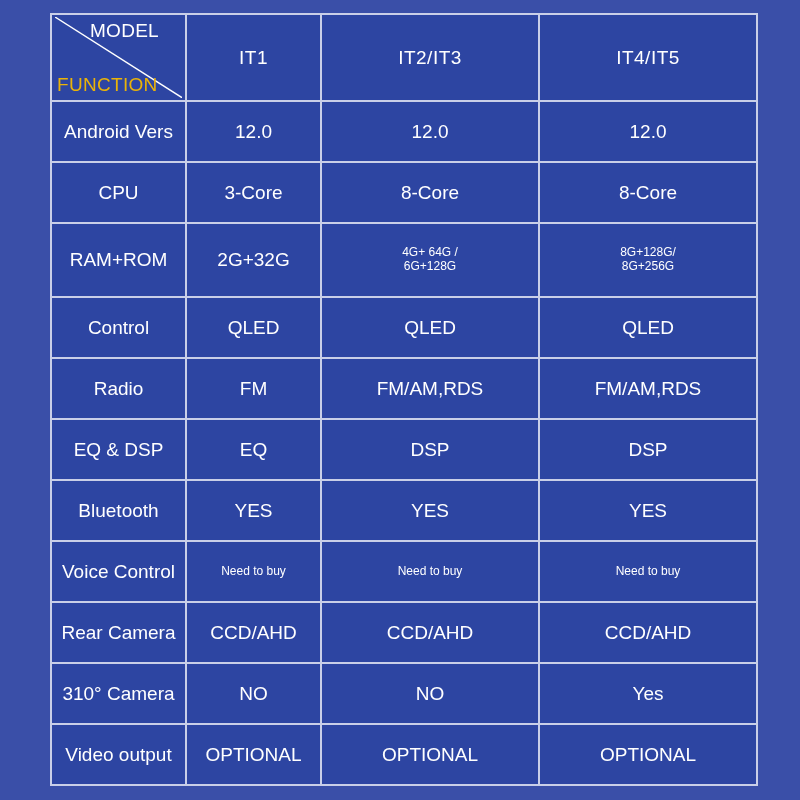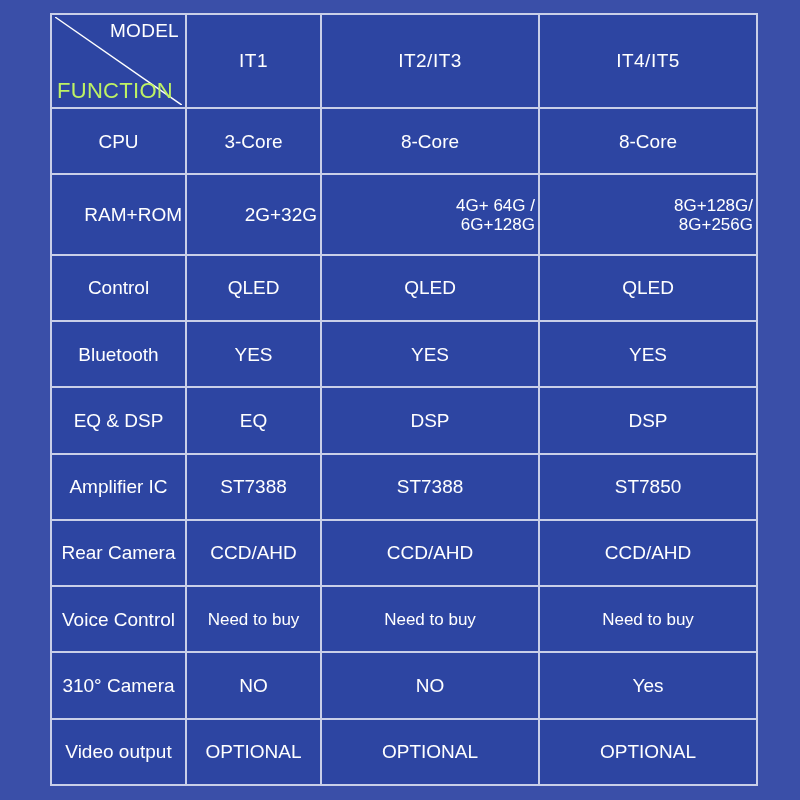--- a/index.html
+++ b/index.html
@@ -64,58 +64,58 @@
   .corner-diagonal {
     position: absolute;
     inset: 0;
     width: 100%;
     height: 100%;
     display: block;
   }
   .corner-model {
     position: absolute;
     top: 3px;
-    right: 3px;
+    right: 23px;
     font-size: 19px;
     color: #ffffff;
     letter-spacing: 0.3px;
   }
   .corner-function {
     position: absolute;
     bottom: 2px;
     left: 2px;
-    font-size: 22px;
-    color: #bef264;
+    font-size: 19px;
+    color: #eab308;
     letter-spacing: 0.3px;
   }
 
   td.model-head {
     font-size: 27px;
     letter-spacing: 0.5px;
   }
 
   td.row-label {
     font-size: 19px;
   }
 
   td.val {
     font-size: 19px;
   }
   td.val.small {
-    font-size: 17px;
+    font-size: 12px;
   }
 
   td.highlight {
     color: #d4242e;
   }
 
   
   tr.r-head   td { height: 62px; }
   tr.r-norm   td { height: 42px; }
-  tr.r-two    td { height: 52px; text-align: right; }
+  tr.r-two    td { height: 52px; }
 </style>
 </head>
 <body>
 
 <div id="spec-table-wrap">
   <table class="spec-table">
     <colgroup>
       <col class="c-func">
       <col class="c-it1">
       <col class="c-it23">
@@ -124,70 +124,76 @@
     <tbody id="table-body">
         <tr class="r-head">
           <td class="corner-cell"><div class="corner-inner"><svg class="corner-diagonal" viewBox="0 0 100 100" preserveAspectRatio="none">
                 <line x1="0" y1="0" x2="100" y2="100" stroke="#ffffff" stroke-width="1.4" vector-effect="non-scaling-stroke"></line>
               </svg><span class="corner-model">MODEL</span><span class="corner-function">FUNCTION</span></div></td>
           <td class="model-head">IT1</td>
           <td class="model-head">IT2/IT3</td>
           <td class="model-head">IT4/IT5</td>
         </tr>
         <tr class="r-norm">
+          <td class="row-label">Android Vers</td>
+          <td class="val">12.0</td>
+          <td class="val">12.0</td>
+          <td class="val">12.0</td>
+        </tr>
+        <tr class="r-norm">
           <td class="row-label">CPU</td>
           <td class="val">3-Core</td>
           <td class="val">8-Core</td>
           <td class="val">8-Core</td>
         </tr>
         <tr class="r-two">
           <td class="row-label">RAM+ROM</td>
           <td class="val">2G+32G</td>
           <td class="val small">4G+ 64G /
 6G+128G</td>
           <td class="val small">8G+128G/
 8G+256G</td>
         </tr>
         <tr class="r-norm">
           <td class="row-label">Control</td>
           <td class="val highlight">QLED</td>
           <td class="val highlight">QLED</td>
           <td class="val highlight">QLED</td>
         </tr>
         <tr class="r-norm">
+          <td class="row-label">Radio</td>
+          <td class="val">FM</td>
+          <td class="val">FM/AM,RDS</td>
+          <td class="val">FM/AM,RDS</td>
+        </tr>
+        <tr class="r-norm">
+          <td class="row-label">EQ &amp; DSP</td>
+          <td class="val">EQ</td>
+          <td class="val">DSP</td>
+          <td class="val">DSP</td>
+        </tr>
+        <tr class="r-norm">
           <td class="row-label">Bluetooth</td>
           <td class="val">YES</td>
           <td class="val">YES</td>
           <td class="val">YES</td>
         </tr>
         <tr class="r-norm">
-          <td class="row-label">EQ &amp; DSP</td>
-          <td class="val">EQ</td>
-          <td class="val">DSP</td>
-          <td class="val">DSP</td>
-        </tr>
-        <tr class="r-norm">
-          <td class="row-label">Amplifier IC</td>
-          <td class="val">ST7388</td>
-          <td class="val">ST7388</td>
-          <td class="val">ST7850</td>
+          <td class="row-label">Voice Control</td>
+          <td class="val small">Need to buy</td>
+          <td class="val small">Need to buy</td>
+          <td class="val small">Need to buy</td>
         </tr>
         <tr class="r-norm">
           <td class="row-label">Rear Camera</td>
           <td class="val">CCD/AHD</td>
           <td class="val">CCD/AHD</td>
           <td class="val">CCD/AHD</td>
         </tr>
         <tr class="r-norm">
-          <td class="row-label">Voice Control</td>
-          <td class="val small">Need to buy</td>
-          <td class="val small">Need to buy</td>
-          <td class="val small">Need to buy</td>
-        </tr>
-        <tr class="r-norm">
           <td class="row-label">310° Camera</td>
           <td class="val">NO</td>
           <td class="val">NO</td>
           <td class="val highlight">Yes</td>
         </tr>
         <tr class="r-norm">
           <td class="row-label">Video output</td>
           <td class="val">OPTIONAL</td>
           <td class="val">OPTIONAL</td>
           <td class="val">OPTIONAL</td>

